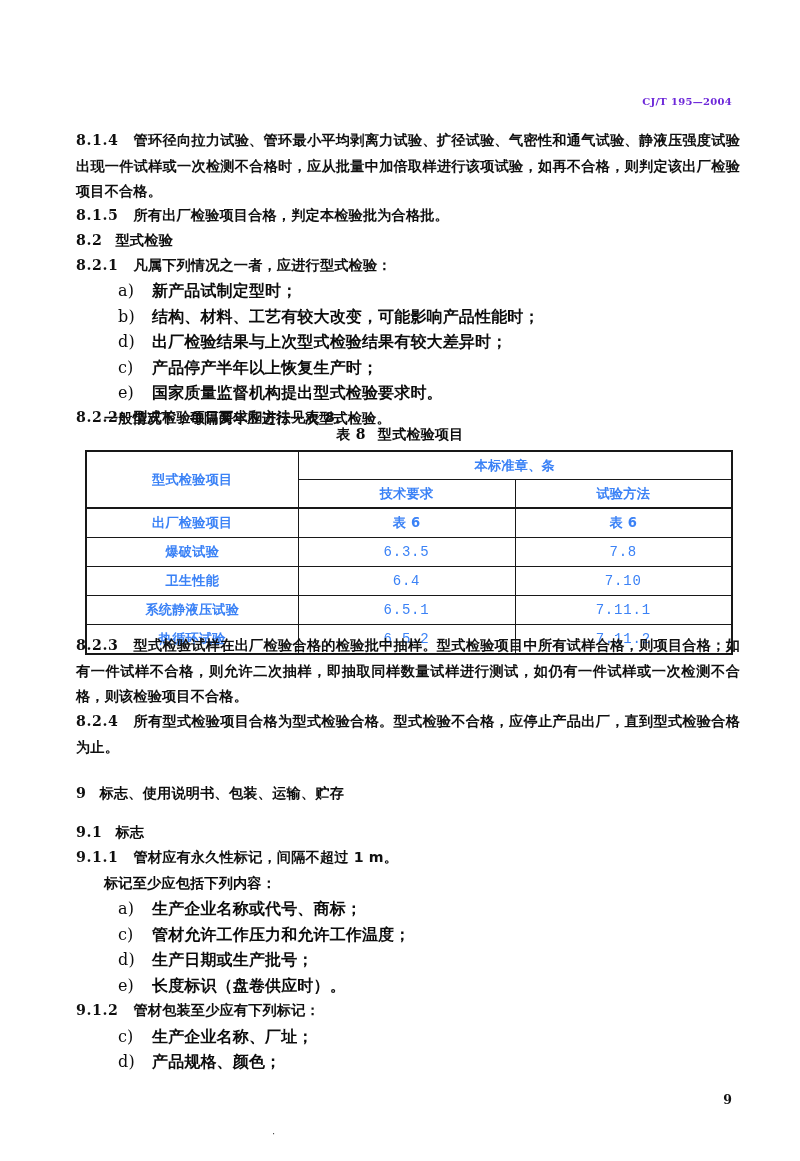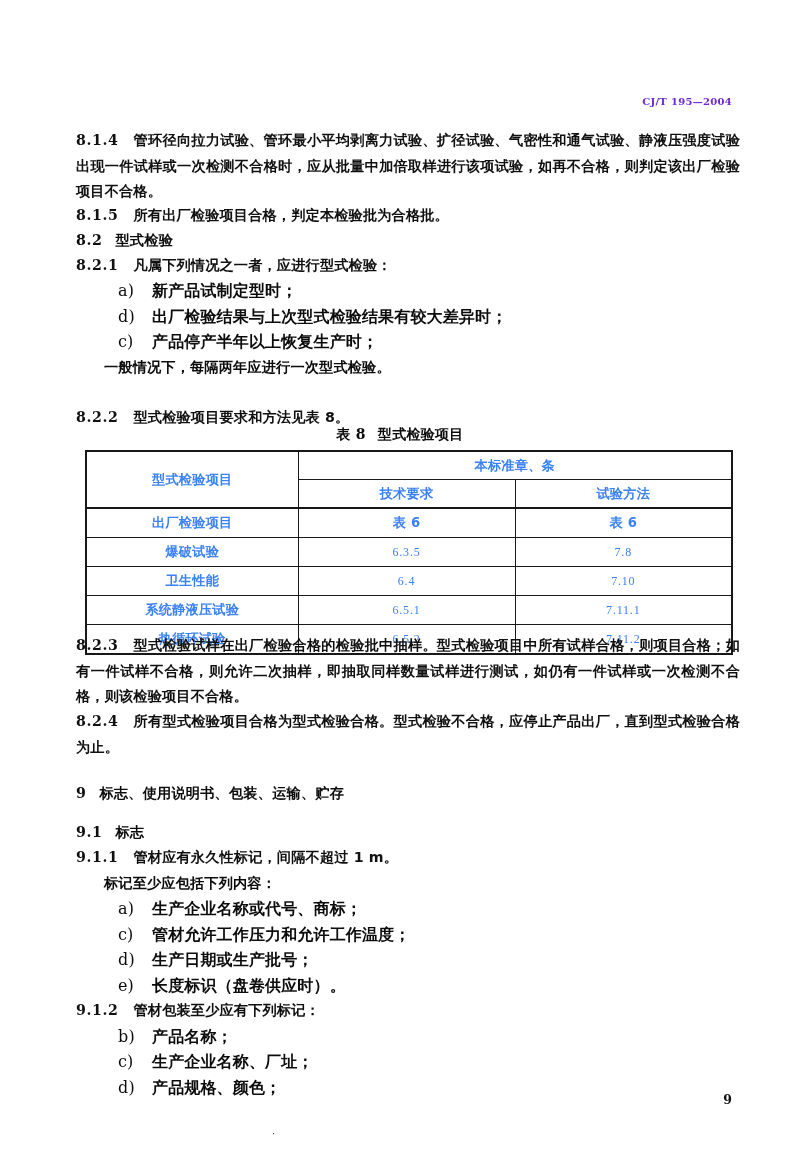--- a/index.html
+++ b/index.html
@@ -146,23 +146,23 @@
   table.t8 td {
     border: 1px solid #181818;
     text-align: center;
     vertical-align: middle;
     height: 28px;
     padding: 0 4px;
     letter-spacing: 0.2px;
     color: #3b82f6;
   }
   table.t8 td.numcell {
-    font-family: Liberation Serif, serif;
+    font-family: Liberation Mono, monospace;
     font-weight: normal;
-    font-size: 12px;
+    font-size: 14px;
     letter-spacing: 0.8px;
     margin-left: 16px;
   }
   table.t8 td.hdr-span { height: 27px; }
   table.t8 td.hdr-sub  { height: 27px; }
   table.t8 .outer-top    { border-top-width: 2px; }
   table.t8 .outer-bottom { border-bottom-width: 2px; }
   table.t8 .outer-left   { border-left-width: 2px; }
   table.t8 .outer-right  { border-right-width: 2px; }
   .col-a { width: 212px; }
@@ -189,22 +189,24 @@
     <div class="blk" style="top:228px;">
       <p class="sec"><span class="num">8.2</span><span class="gap"></span><span>型式检验</span></p>
     </div>
 
     <div class="blk" style="top:253px;">
       <p class="para"><span class="num">8.2.1</span><span class="gap"></span><span>凡属下列情况之一者，应进行型式检验：</span></p>
     </div>
 
     <div class="blk" style="top:278px;">
       <p class="litem"><span class="lab">a)</span><span>新产品试制定型时；</span></p>
+      <p class="litem"><span class="lab">b)</span><span>结构、材料、工艺有较大改变，可能影响产品性能时；</span></p>
       <p class="litem"><span class="lab">d)</span><span>出厂检验结果与上次型式检验结果有较大差异时；</span></p>
       <p class="litem"><span class="lab">c)</span><span>产品停产半年以上恢复生产时；</span></p>
+      <p class="litem"><span class="lab">e)</span><span>国家质量监督机构提出型式检验要求时。</span></p>
       <p class="cont">一般情况下，每隔两年应进行一次型式检验。</p>
     </div>
 
     <div class="blk" style="top:405px;">
       <p class="para"><span class="num">8.2.2</span><span class="gap"></span><span>型式检验项目要求和方法见表 8。</span></p>
     </div>
 
     <div class="tbl-caption"><span class="num">表 8</span><span class="gap"></span><span>型式检验项目</span></div>
 
     <table class="t8">
@@ -271,21 +273,20 @@
       <p class="para"><span class="num">9.1.1</span><span class="gap"></span><span>管材应有永久性标记，间隔不超过 1 m。</span></p>
       <p class="cont">标记至少应包括下列内容：</p>
       <p class="litem"><span class="lab">a)</span><span>生产企业名称或代号、商标；</span></p>
       <p class="litem"><span class="lab">c)</span><span>管材允许工作压力和允许工作温度；</span></p>
       <p class="litem"><span class="lab">d)</span><span>生产日期或生产批号；</span></p>
       <p class="litem"><span class="lab">e)</span><span>长度标识（盘卷供应时）。</span></p>
     </div>
 
     <div class="blk" style="top:998px;">
       <p class="para"><span class="num">9.1.2</span><span class="gap"></span><span>管材包装至少应有下列标记：</span></p>
-      <p class="litem"><span class="lab">b)</span><span>产品名称；</span></p>
       <p class="litem"><span class="lab">c)</span><span>生产企业名称、厂址；</span></p>
       <p class="litem"><span class="lab">d)</span><span>产品规格、颜色；</span></p>
     </div>
 
   </div>
 
   <div class="page-footer">9</div>
   <div class="page-mark">·</div>
 
 </div>

